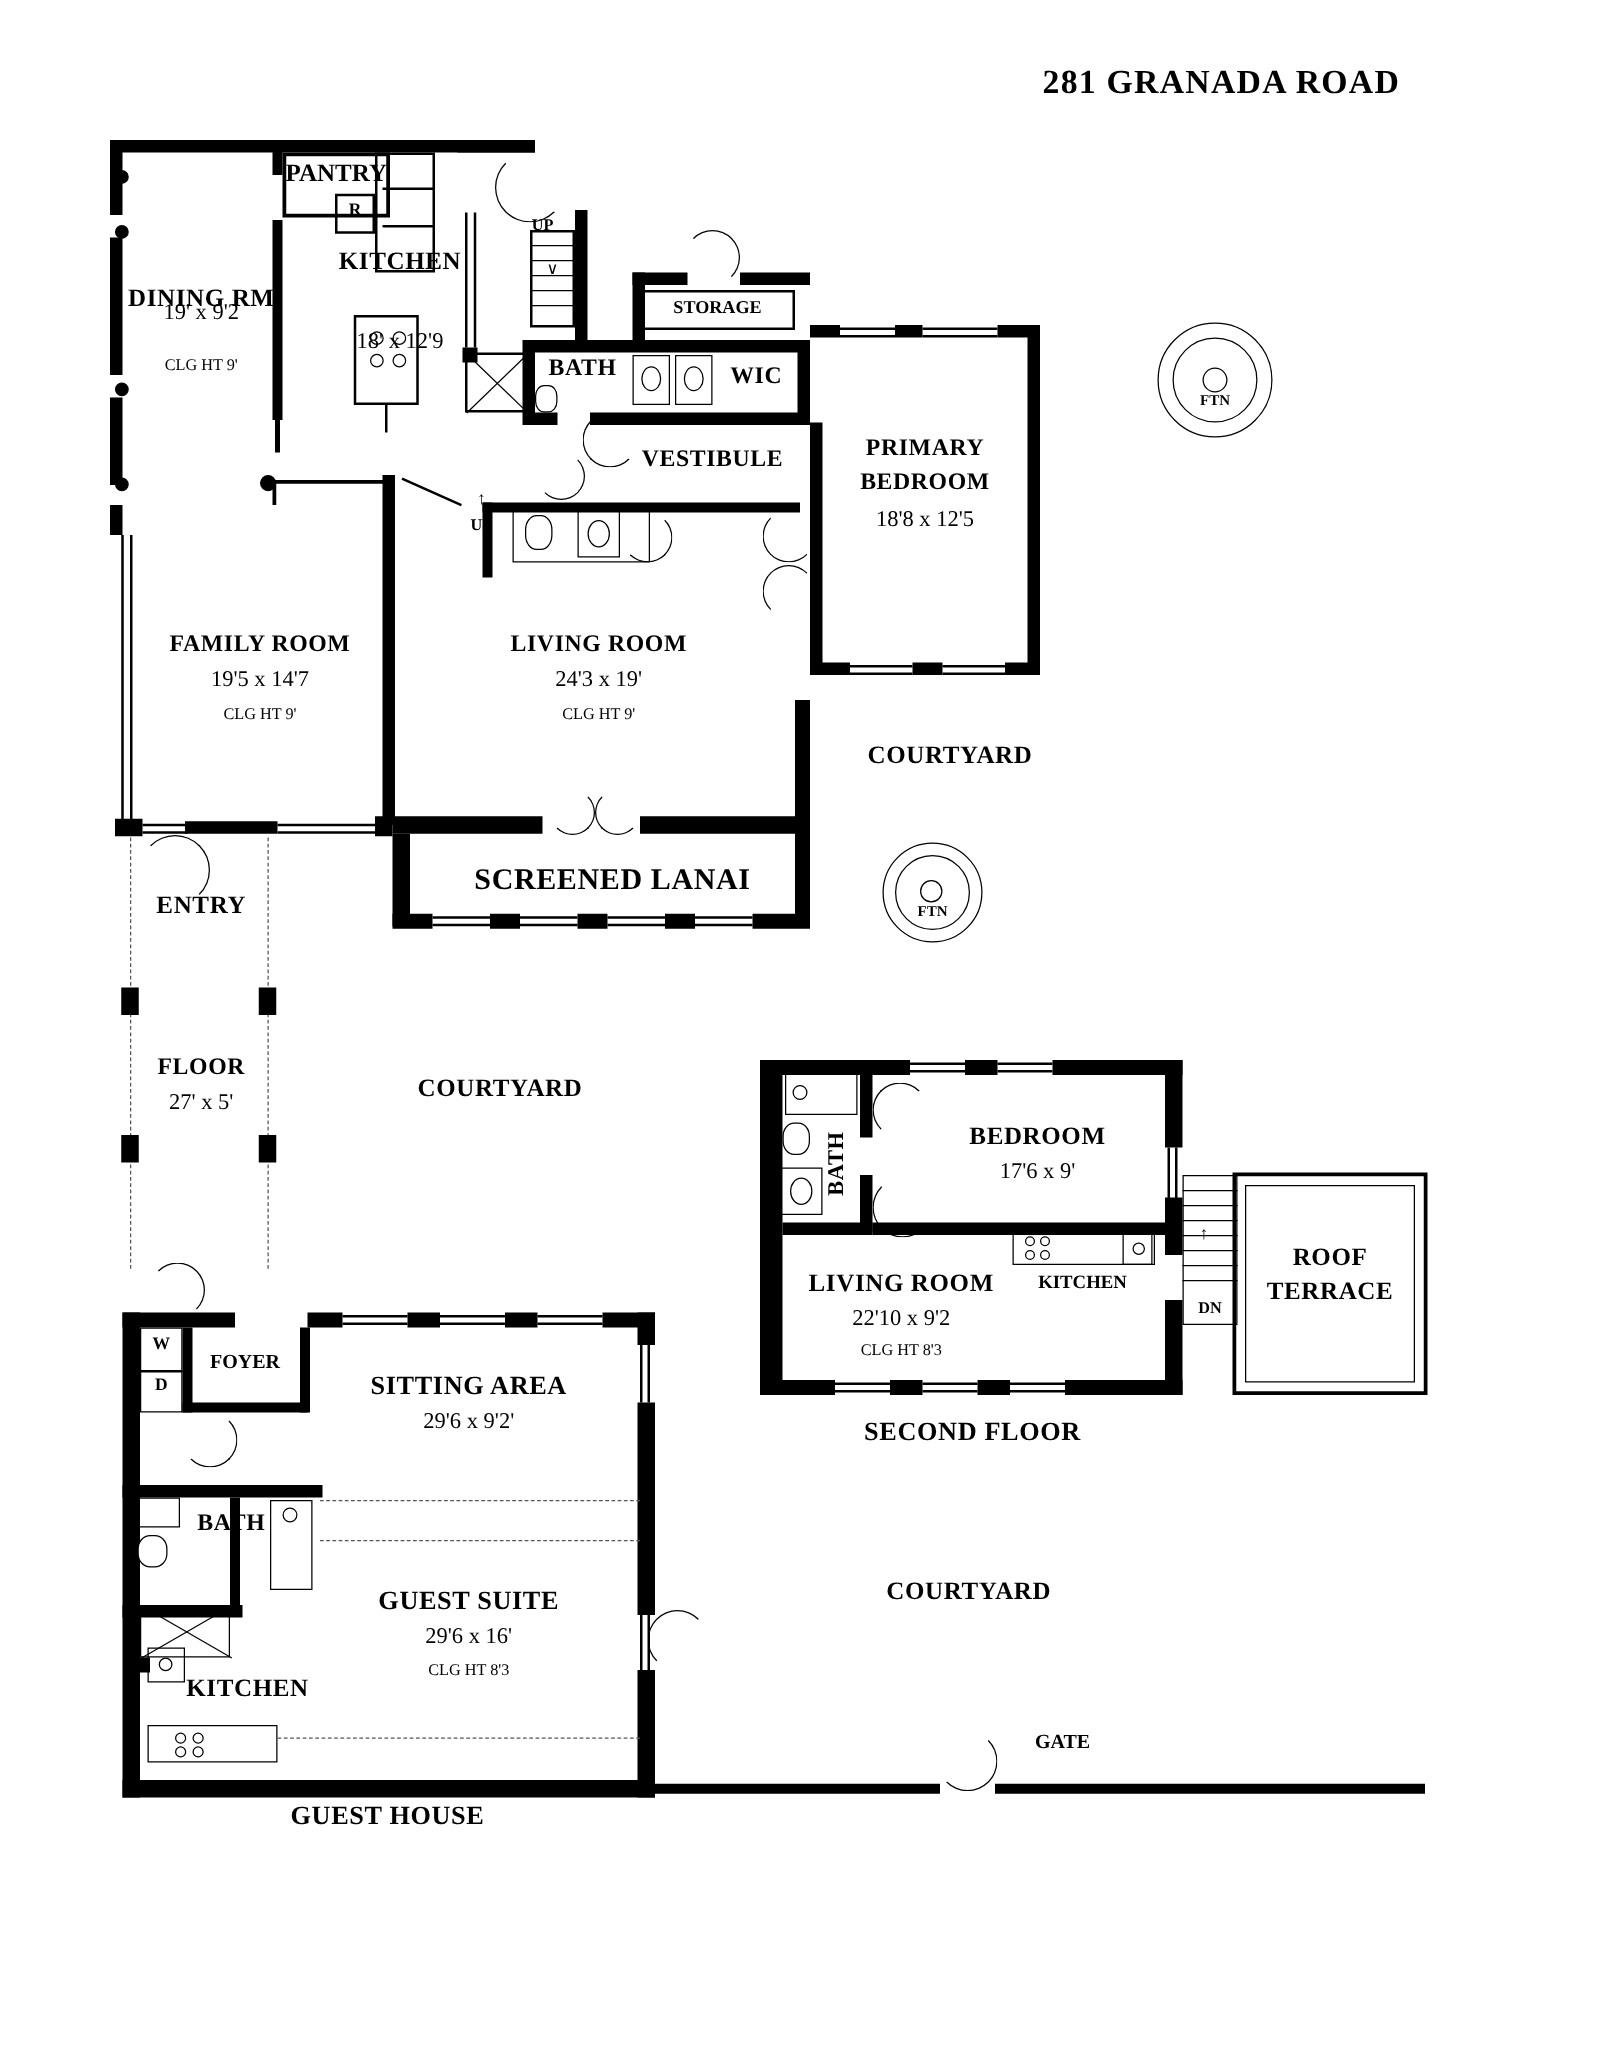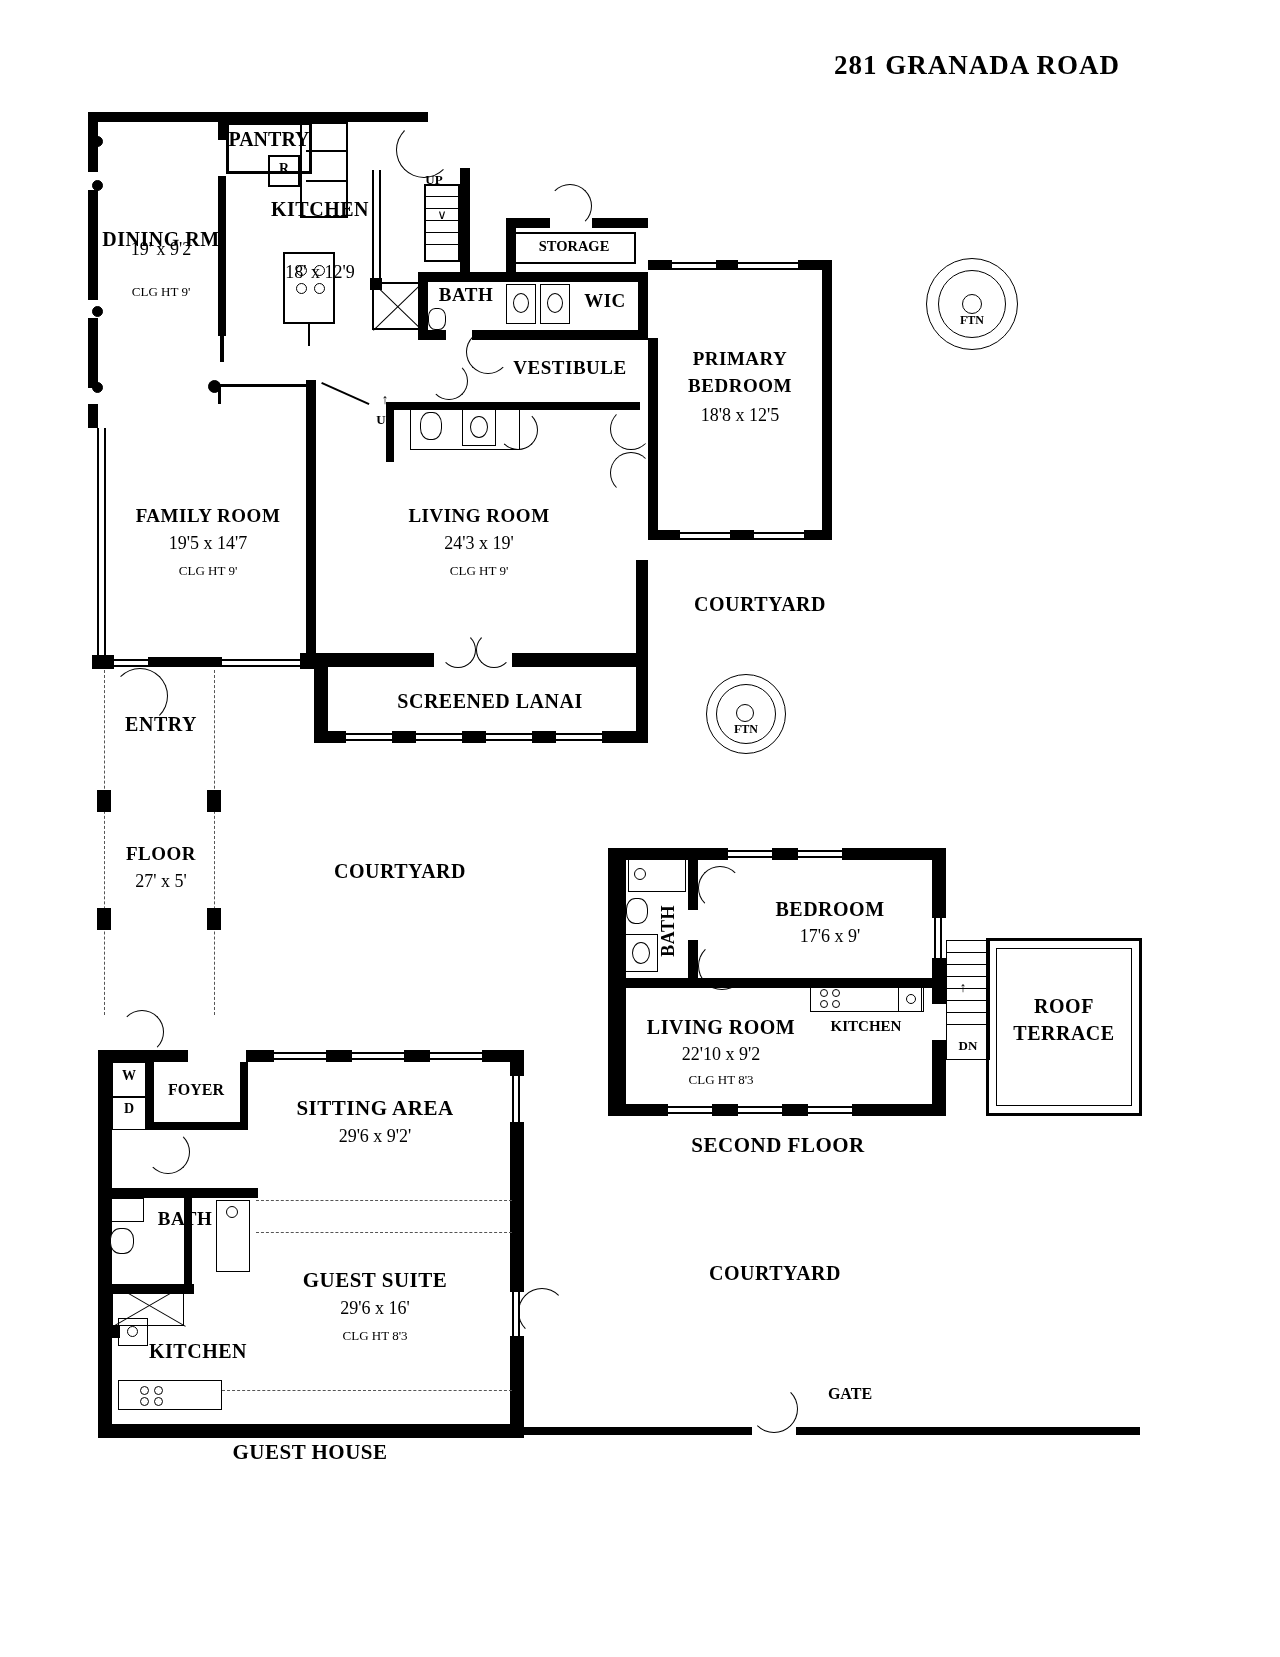--- a/index.html
+++ b/index.html
@@ -195,21 +195,21 @@
   <div class="wall" style="left:392px;top:731px;width:24px;height:12px;"></div>
   <div class="thin" style="left:416px;top:733px;width:46px;height:2px;"></div>
   <div class="thin" style="left:416px;top:739px;width:46px;height:2px;"></div>
   <div class="wall" style="left:462px;top:731px;width:24px;height:12px;"></div>
   <div class="thin" style="left:486px;top:733px;width:46px;height:2px;"></div>
   <div class="thin" style="left:486px;top:739px;width:46px;height:2px;"></div>
   <div class="wall" style="left:532px;top:731px;width:24px;height:12px;"></div>
   <div class="thin" style="left:556px;top:733px;width:46px;height:2px;"></div>
   <div class="thin" style="left:556px;top:739px;width:46px;height:2px;"></div>
   <div class="wall" style="left:602px;top:731px;width:46px;height:12px;"></div>
-  <div class="lbl rm-name" style="left:350px;top:690px;width:280px;font-size:20px;">SCREENED LANAI</div>
+  <div class="lbl rm-name" style="left:350px;top:690px;width:280px;font-size:24px;">SCREENED LANAI</div>
 
   <div class="lbl rm-name" style="left:660px;top:593px;width:200px;font-size:20px;">COURTYARD</div>
   <div class="lbl rm-name" style="left:290px;top:860px;width:220px;font-size:20px;">COURTYARD</div>
 
   <div class="circ" style="left:926px;top:258px;width:92px;height:92px;"></div>
   <div class="circ" style="left:938px;top:270px;width:68px;height:68px;"></div>
   <div class="circ" style="left:962px;top:294px;width:20px;height:20px;"></div>
   <div class="lbl tiny" style="left:942px;top:313px;width:60px;font-size:12px;">FTN</div>
 
   <div class="circ" style="left:706px;top:674px;width:80px;height:80px;"></div>

